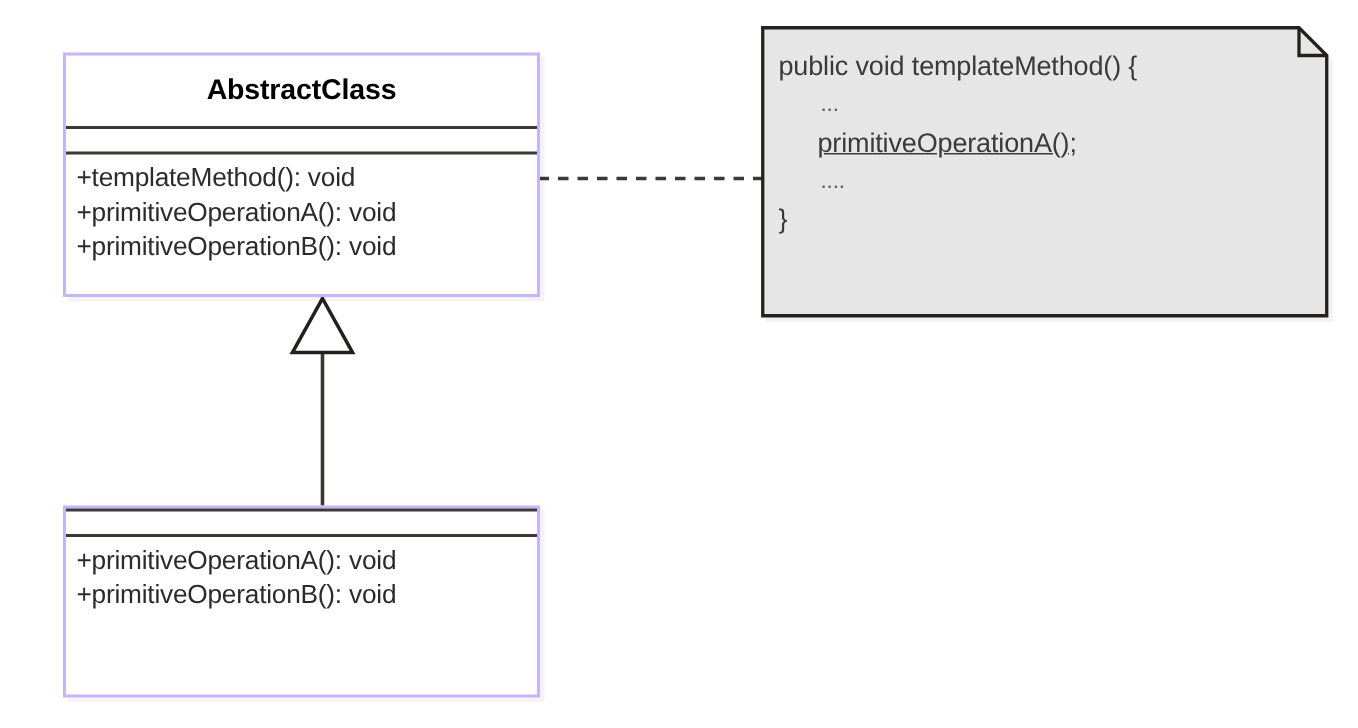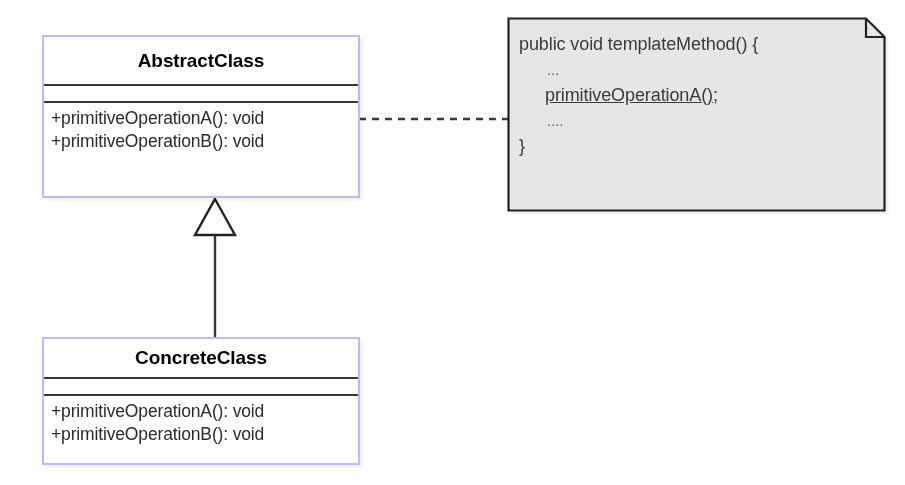--- a/index.html
+++ b/index.html
@@ -138,27 +138,27 @@
 <body>
 
 <div id="canvas">
 
   <div class="uml-class" id="abstract-class">
     <div class="uml-class-title">AbstractClass</div>
     <div class="uml-compartment-divider"></div>
     <div class="uml-attributes"></div>
     <div class="uml-compartment-divider"></div>
     <div class="uml-methods">
+      <div class="uml-member">+templateMethod(): void</div>
       <div class="uml-member">+primitiveOperationA(): void</div>
       <div class="uml-member">+primitiveOperationB(): void</div>
     </div>
   </div>
 
   <div class="uml-class" id="concrete-class">
-    <div class="uml-class-title">ConcreteClass</div>
     <div class="uml-compartment-divider"></div>
     <div class="uml-attributes"></div>
     <div class="uml-compartment-divider"></div>
     <div class="uml-methods">
       <div class="uml-member">+primitiveOperationA(): void</div>
       <div class="uml-member">+primitiveOperationB(): void</div>
     </div>
   </div>
 
   <div id="note-box">

